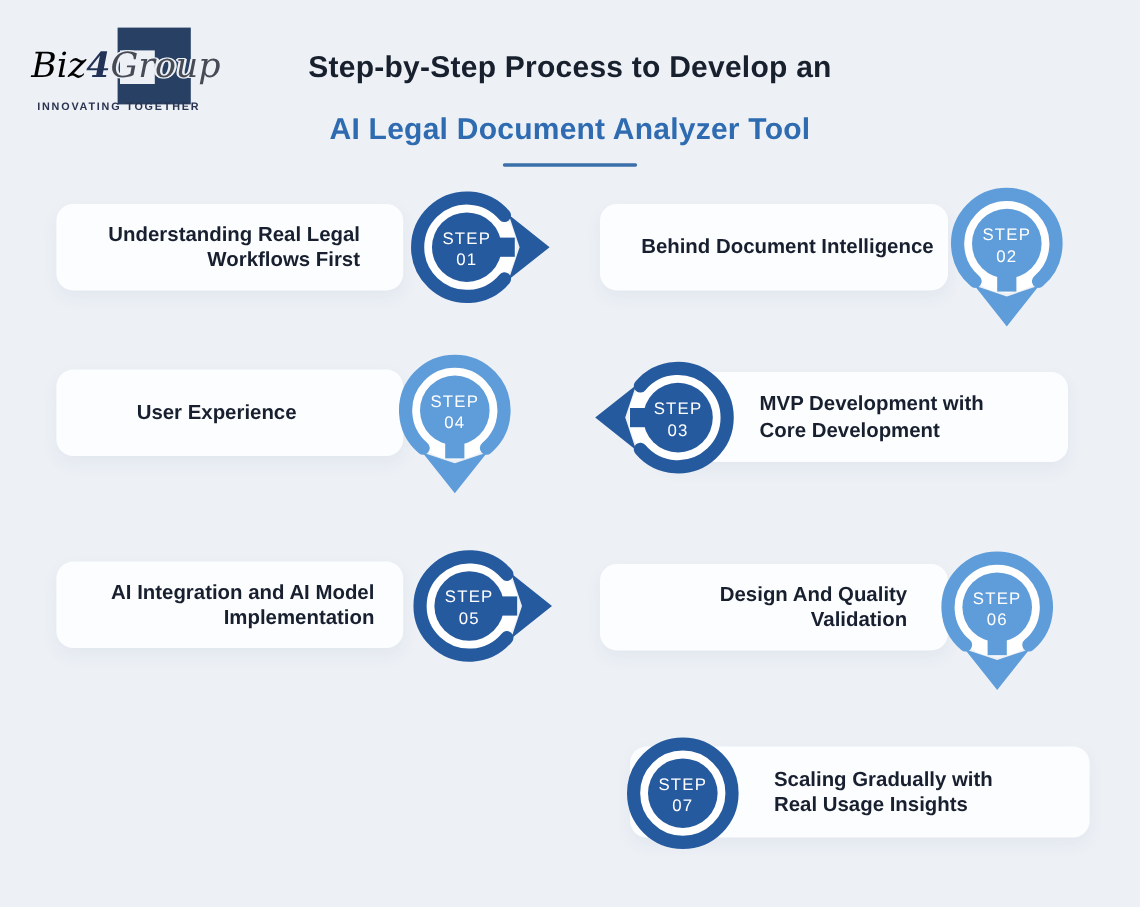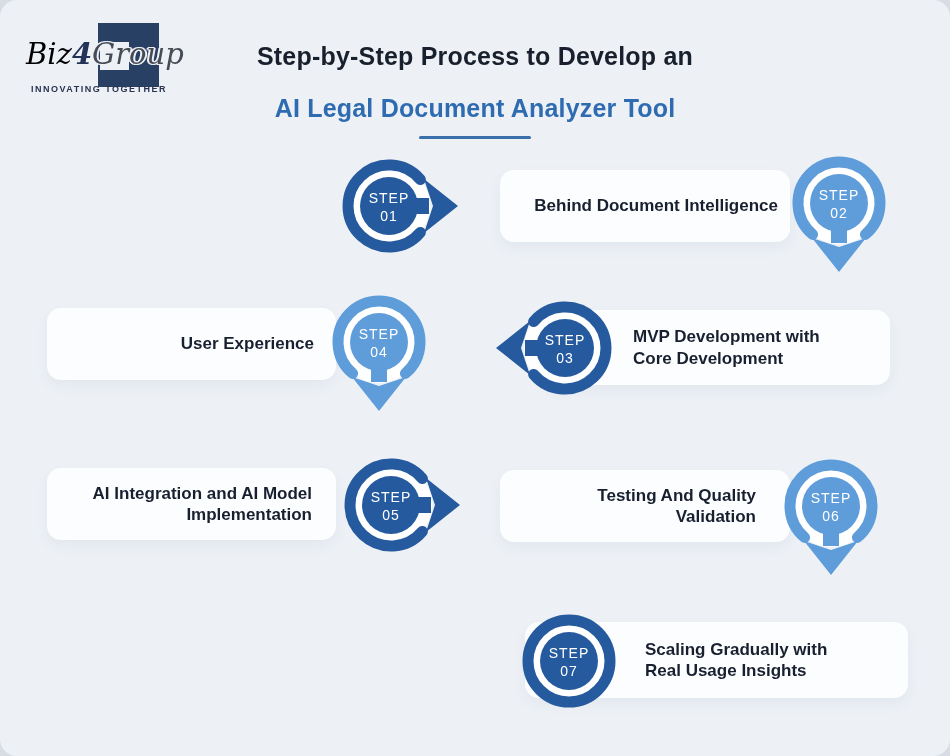--- a/index.html
+++ b/index.html
@@ -1,20 +1,19 @@
 <!DOCTYPE html>
 <html><head>
 <meta charset="utf-8">
 <style>
   html,body { margin:0; padding:0; background:#d8dde4; }
   .canvas {
     position:relative; width:950px; height:756px;
     background:#edf1f6; overflow:hidden;
     font-family:"Liberation Sans", sans-serif;
-    border-radius:17px;
   }
 
   
   .logo { position:absolute; left:24px; top:12px; width:160px; height:92px; }
   .logo-bracket { position:absolute; left:74px; top:11px; width:61px; height:64px; background:#274064; }
   .logo-bracket-notch { position:absolute; left:76px; top:30px; width:29px; height:28px; background:#edf1f6; }
   .logo-wordmark {
     position:absolute; left:2px; top:28px; white-space:nowrap;
     font-family:"DejaVu Serif", serif; font-style:italic; font-size:29px; line-height:1;
     text-shadow:1px 1px 0 #edf1f6,-1px -1px 0 #edf1f6,1px -1px 0 #edf1f6,-1px 1px 0 #edf1f6,2px 0 0 #edf1f6,-2px 0 0 #edf1f6;
@@ -69,41 +68,45 @@
     <div class="logo-tagline">INNOVATING TOGETHER</div>
   </div>
   <style></style>
 
   <div class="title">
     <div class="title-line1">Step-by-Step Process to Develop an</div>
     <div class="title-line2">AI Legal Document Analyzer Tool</div>
     <div class="title-underline"></div>
   </div>
 
+  <div class="card right-text" style="left:47px; top:170px; width:289px; height:72px; padding-right:36px;">
+    <div>Understanding Real Legal</div>
+    <div>Workflows First</div>
+  </div>
 
   <div class="card right-text" style="left:500px; top:170px; width:290px; height:72px; padding-right:12px;">
     <div>Behind Document Intelligence</div>
   </div>
 
-  <div class="card right-text" style="left:47px; top:308px; width:289px; height:72px; padding-right:22px;">
+  <div class="card right-text" style="left:47px; top:308px; width:289px; height:72px; padding-right:22px;align-items:center;">
     <div>User Experience</div>
   </div>
 
   <div class="card left-text" style="left:545px; top:310px; width:345px; height:75px; padding-left:88px;">
     <div>MVP Development with</div>
     <div>Core Development</div>
   </div>
 
   <div class="card right-text" style="left:47px; top:468px; width:289px; height:72px; padding-right:24px;">
     <div>AI Integration and AI Model</div>
     <div>Implementation</div>
   </div>
 
   <div class="card right-text" style="left:500px; top:470px; width:290px; height:72px; padding-right:34px;">
-    <div>Testing And Quality</div>
+    <div>Design And Quality</div>
     <div>Validation</div>
   </div>
 
   <div class="card left-text" style="left:525px; top:622px; width:383px; height:76px; padding-left:120px;">
     <div>Scaling Gradually with</div>
     <div>Real Usage Insights</div>
   </div>
 
   <svg class="badge dark" style="left:314px; top:131px;" width="150" height="150" viewBox="0 0 150 150">
     <circle class="backing" cx="75" cy="75" r="41"></circle>

